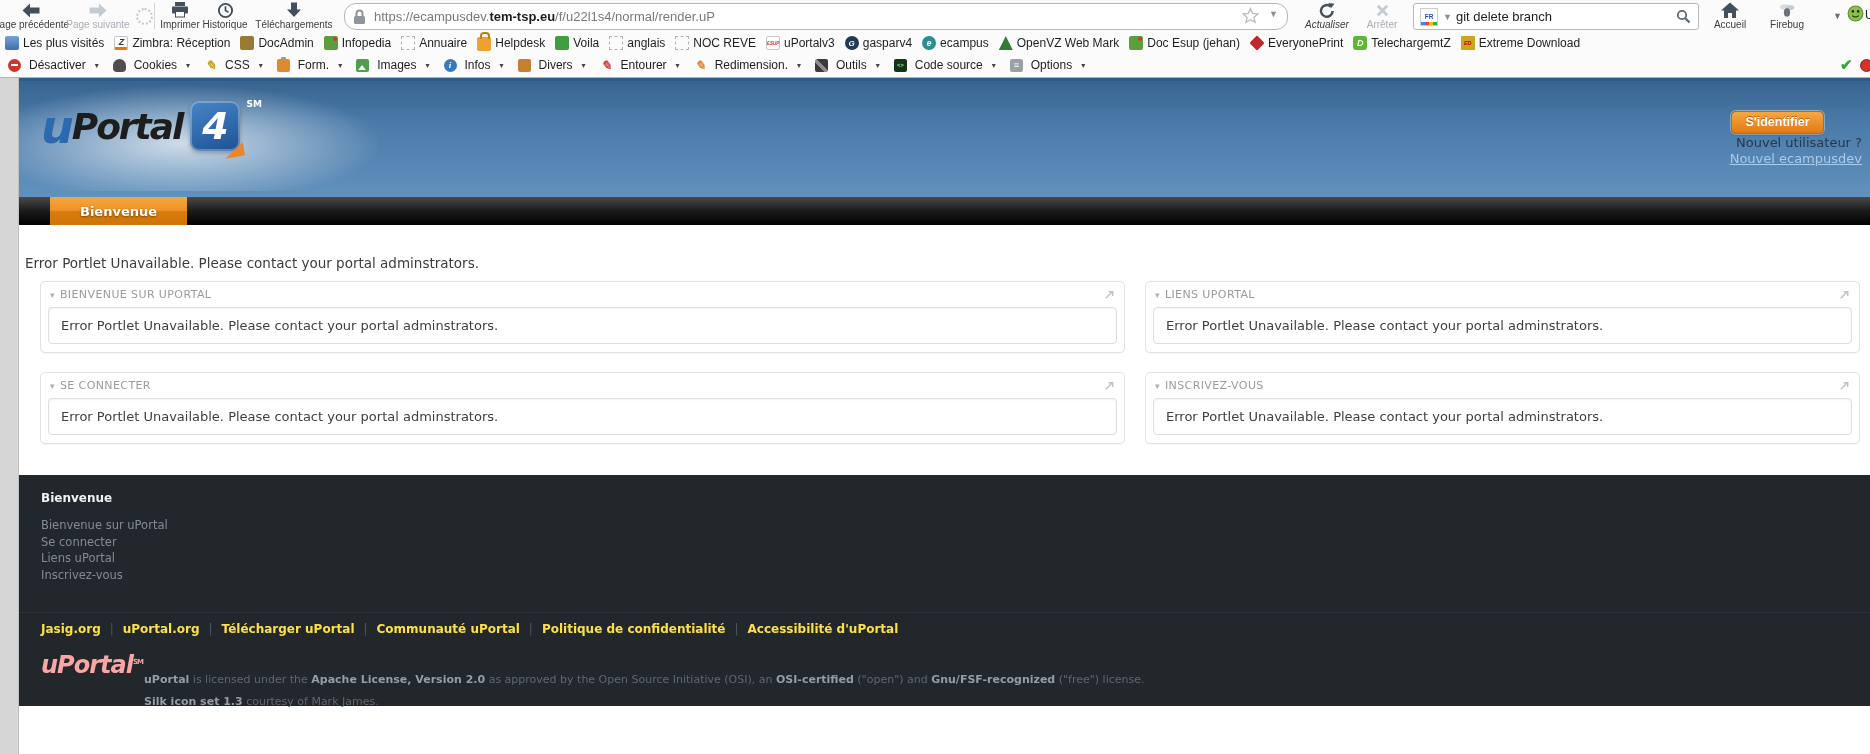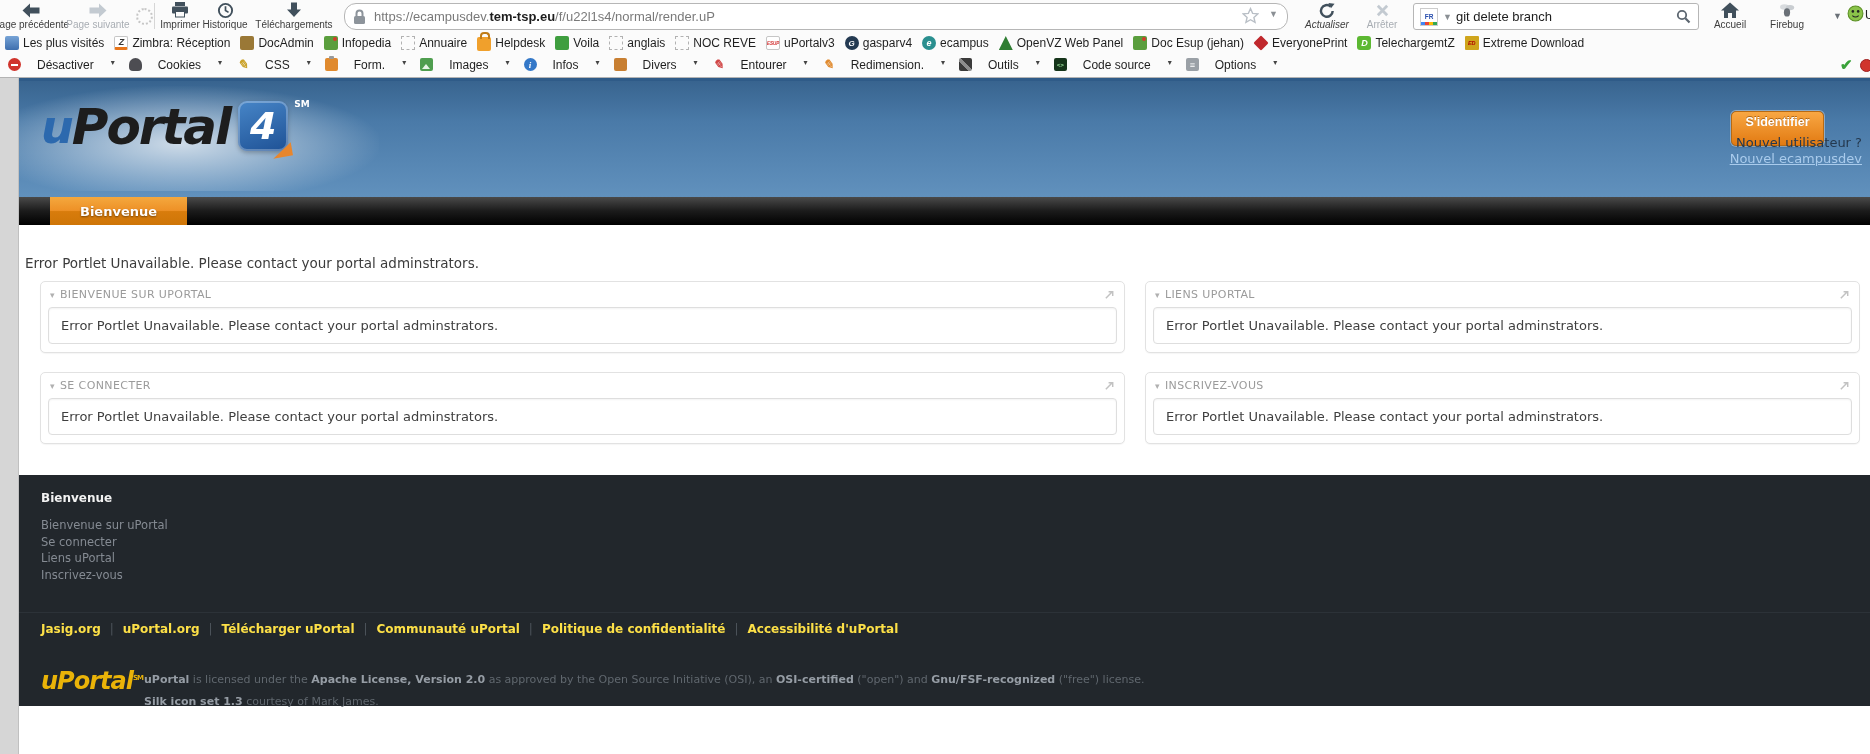--- a/index.html
+++ b/index.html
@@ -53,21 +53,21 @@
   .f-esup{background:#fff;border:1px solid #c6c6c6;color:#d02b2b;font-size:4.5px;letter-spacing:0;}
   .f-gaspar{background:#243a52;border-radius:50%;}
   .f-ecampus{background:#2a8f8f;border-radius:50%;font-size:9px;}
   .f-openvz{background:#2f7d32;clip-path:polygon(50% 0,100% 100%,0 100%);border-radius:0;}
   .f-eprint{background:#c0282d;transform:rotate(45deg) scale(.78);}
   .f-tgz{background:#5cb832;font-size:9px;border-radius:3px;}
   .f-ed{background:#cfa51c;color:#b00000;font-size:5.5px;border-radius:1px;}
 
   .devrow{position:absolute;left:0;top:54px;width:1870px;height:22px;display:flex;align-items:center;
           padding-left:8px;gap:14px;font-size:12px;color:#1f1f1f;white-space:nowrap;}
-  .dev{display:flex;align-items:flex-start;gap:16px;cursor:default;}
+  .dev{display:flex;align-items:center;gap:8px;cursor:default;}
   .dev::after{content:"\25BE";font-size:8px;color:#444;margin-left:1px;}
   .dic{width:13px;height:13px;flex:none;border-radius:2px;position:relative;display:flex;align-items:center;
        justify-content:center;font-size:8px;font-weight:bold;color:#fff;box-sizing:border-box;}
   .d-disable{background:#d0342c;border-radius:50%;}
   .d-disable::after{content:"";width:7px;height:2px;background:#fff;}
   .d-cookies{background:#4d4d52;border-radius:50% 50% 4px 4px;}
   .d-pencil{background:none;color:#caa22a;font-size:13px;}
   .d-pencil-red{background:none;color:#d04545;font-size:13px;}
   .d-pencil-or{background:none;color:#e08a2e;font-size:13px;}
   .d-form{background:#e08a2e;}
@@ -87,29 +87,29 @@
   
   .leftstrip{position:absolute;left:0;top:78px;width:18px;height:676px;background:#d6d6d6;border-right:1px solid #c0c0c0;}
 
   .bluehdr{position:absolute;left:19px;top:78px;width:1851px;height:119px;
            background:linear-gradient(180deg,#38648f 0%,#4a7aa8 35%,#6191bd 100%);border-top:3px solid #2f5b88;box-sizing:border-box;}
   .logoglow{position:absolute;left:0px;top:5px;width:360px;height:105px;
            background:radial-gradient(ellipse at 45% 55%,rgba(255,255,255,.72),rgba(255,255,255,0) 72%);}
   .logo{position:absolute;left:22px;top:16px;display:flex;align-items:flex-start;
         font-family:"DejaVu Sans",sans-serif;font-style:italic;font-weight:bold;}
   .logo .lu{font-size:46px;color:#2c69ae;letter-spacing:-2px;line-height:60px;}
-  .logo .lrest{font-size:50px;color:#1d1d1d;letter-spacing:-2px;line-height:60px;}
+  .logo .lrest{font-size:36px;color:#1d1d1d;letter-spacing:-2px;line-height:60px;}
   .badge4{margin:4px 0 0 8px;width:50px;height:50px;border-radius:9px;position:relative;
           background:linear-gradient(160deg,#4786c8,#1e5195);box-shadow:inset 0 0 0 2px rgba(255,255,255,.28),0 2px 4px rgba(0,0,0,.25);
           display:flex;align-items:center;justify-content:center;color:#fff;font-size:38px;}
   .badge4::after{content:"";position:absolute;right:-4px;bottom:-6px;width:0;height:0;
           border-left:20px solid transparent;border-bottom:13px solid #e8862d;transform:rotate(-10deg);}
   .logosm{font-size:9px;color:#fff;font-style:normal;margin:2px 0 0 6px;}
 
-  .signin{position:absolute;right:46px;top:30px;width:93px;height:35px;border-radius:5px;
+  .signin{position:absolute;right:46px;top:30px;width:93px;height:23px;border-radius:5px;
           background:linear-gradient(#f8a743,#e27a12);border:1px solid #b86a12;color:#fff;font-weight:bold;
           font-size:12.5px;text-align:center;line-height:20px;box-shadow:0 0 0 1px rgba(255,255,255,.4),0 1px 2px rgba(0,0,0,.3);
           text-shadow:0 -1px 0 rgba(110,55,0,.55);cursor:pointer;box-sizing:border-box;}
   .newuser{position:absolute;right:8px;top:54px;width:138px;text-align:right;font-size:13px;line-height:16px;
            color:#24384e;font-family:"DejaVu Sans",sans-serif;}
   .newuser a{color:#a9cbec;text-decoration:underline;cursor:pointer;}
 
   .tabbar{position:absolute;left:19px;top:197px;width:1851px;height:28px;
           background:linear-gradient(180deg,#4a4a4a 0%,#1b1b1b 50%,#000 100%);}
   .tab{position:absolute;left:31px;top:0;width:137px;height:28px;color:#fff;font-weight:bold;font-size:13px;
@@ -137,21 +137,21 @@
   .footer{position:absolute;left:19px;top:475px;width:1851px;height:231px;background:#22272c;
           font-family:"DejaVu Sans",sans-serif;}
   .fs-title{position:absolute;left:22px;top:16px;font-size:12px;font-weight:bold;color:#f2f2f2;}
   .fs-links{position:absolute;left:22px;top:42px;font-size:11.5px;line-height:16.5px;color:#858b93;}
   .fs-links a{display:block;color:#858b93;text-decoration:none;cursor:pointer;}
   .fdiv{position:absolute;left:0;right:0;top:137px;border-top:1px solid #2c3238;}
   .flinks{position:absolute;left:22px;top:147px;display:flex;align-items:center;font-size:12px;font-weight:bold;}
   .flinks a{color:#fde047;text-decoration:none;cursor:pointer;}
   .flinks a::after{content:"|";color:#4d545b;margin:0 9px;font-weight:normal;}
   .flinks a:last-child::after{content:"";margin:0;}
-  .flogo{position:absolute;left:22px;top:192px;color:#eab308;font-style:italic;font-weight:bold;font-size:24px;
+  .flogo{position:absolute;left:22px;top:176px;color:#fca5a5;font-style:italic;font-weight:bold;font-size:24px;
          letter-spacing:-1px;}
   .flogo sup{font-size:7px;font-style:normal;}
   .lic{position:absolute;left:125px;font-size:11px;color:#60676e;white-space:nowrap;}
   .lic b{color:#969da5;}
   .lic1{top:176px;} .lic2{top:198px;} .lic3{top:220px;}
 </style>
 </head>
 <body>
 
 <div id="screen">
@@ -316,21 +316,21 @@
       <span class="bm">
           <i class="fav f-gaspar">G</i>
           <span>gasparv4</span>
         </span>
       <span class="bm">
           <i class="fav f-ecampus">e</i>
           <span>ecampus</span>
         </span>
       <span class="bm">
           <i class="fav f-openvz"></i>
-          <span>OpenVZ Web Panel</span>
+          <span>OpenVZ Web Mark</span>
         </span>
       <span class="bm">
           <i class="fav f-leaf"></i>
           <span>Doc Esup (jehan)</span>
         </span>
       <span class="bm">
           <i class="fav f-eprint"></i>
           <span>EveryonePrint</span>
         </span>
       <span class="bm">

